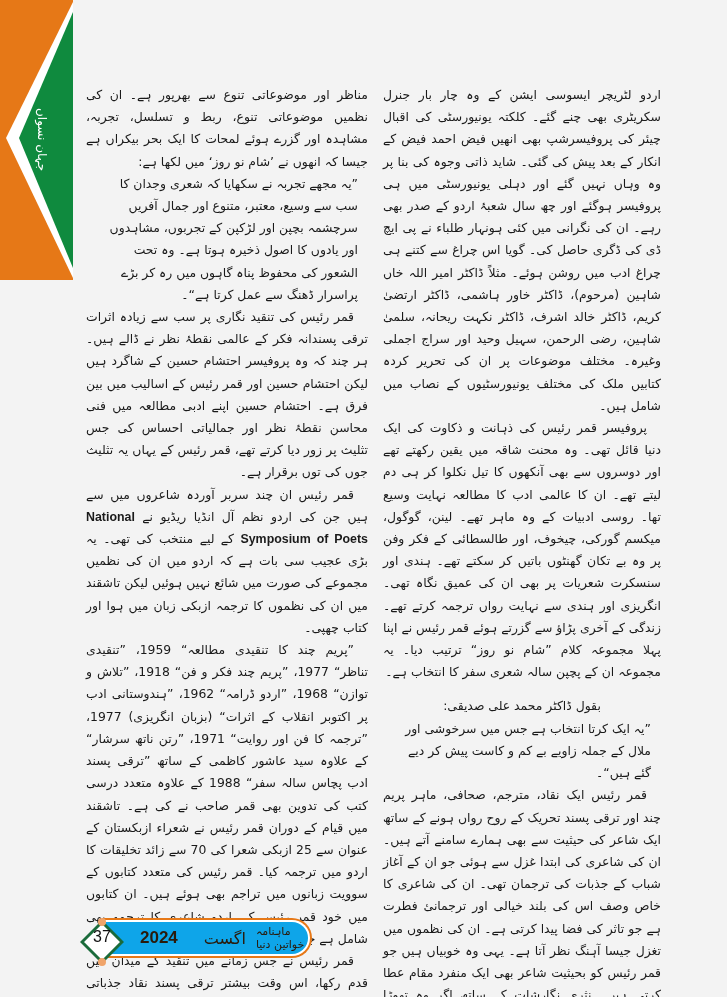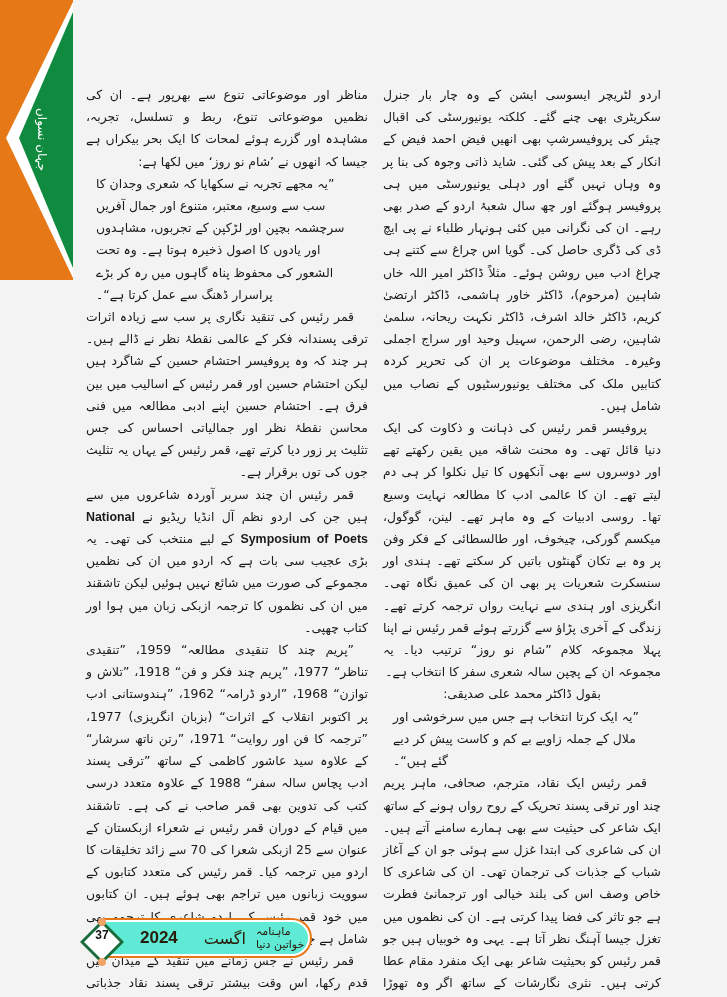--- a/index.html
+++ b/index.html
@@ -15,38 +15,38 @@
     display:flex; align-items:center; justify-content:center;
   }
   .column {
     position:absolute; top:84px; direction:rtl; text-align:justify;
     font-size:12.4px; line-height:22.2px;
   }
   .col-right { left:383px; width:278px; }
   .col-left  { left:86px;  width:282px; }
   .column p { margin:0; }
   .column p.indent { text-indent:14px; }
-  .column p.center { text-align:center; }
-  .column p.quote { text-align:left; padding:0 10px; }
+  .column p.center { text-align:center;margin-top:12px; }
+  .column p.quote { text-align:right; padding:0 10px; }
   .ltr { direction:ltr; unicode-bidi:embed; font-family:"Liberation Sans", sans-serif; font-weight:bold; }
   .footer { position:absolute; left:78px; top:918px; width:235px; height:48px; }
   .footer-bar {
-    position:absolute; left:28px; top:4px; width:202px; height:32px; background:#5eead4;
+    position:absolute; left:28px; top:4px; width:202px; height:32px; background:#0ea5e9;
     border-radius:0 18px 18px 0; box-shadow:0 0 0 2px #fff, 0 0 0 4px #e67817;
     display:flex; align-items:center; direction:ltr;
   }
   .footer-year { margin-left:34px; font-family:"Liberation Sans", sans-serif; font-weight:bold; font-size:17px; color:#2a1a0a; }
   .footer-month { margin-left:26px; font-size:16px; color:#2a1a0a; }
   .footer-mag { margin-left:10px; font-size:11px; color:#2a1a0a; }
   .page-badge {
     position:absolute; left:2px; top:0px; width:40px; height:40px;
   }
   .page-num {
     position:absolute; left:10px; top:10px; width:24px; text-align:center;
-    font-family:"Liberation Sans", sans-serif; font-weight:bold; font-size:12px; color:#111;
+    font-family:"Liberation Sans", sans-serif; font-weight:normal; font-size:16px; color:#111;
   }
 </style>
 </head>
 <body>
 
 <div class="side-tab">
   <svg width="73" height="280" viewBox="0 0 73 280">
     <rect x="0" y="0" width="73" height="280" fill="#e67817"></rect>
     <polygon points="73,2 6,138 73,278" fill="#ffffff"></polygon>
     <polygon points="73,12 19,138 73,268" fill="#0f8a3e"></polygon>

